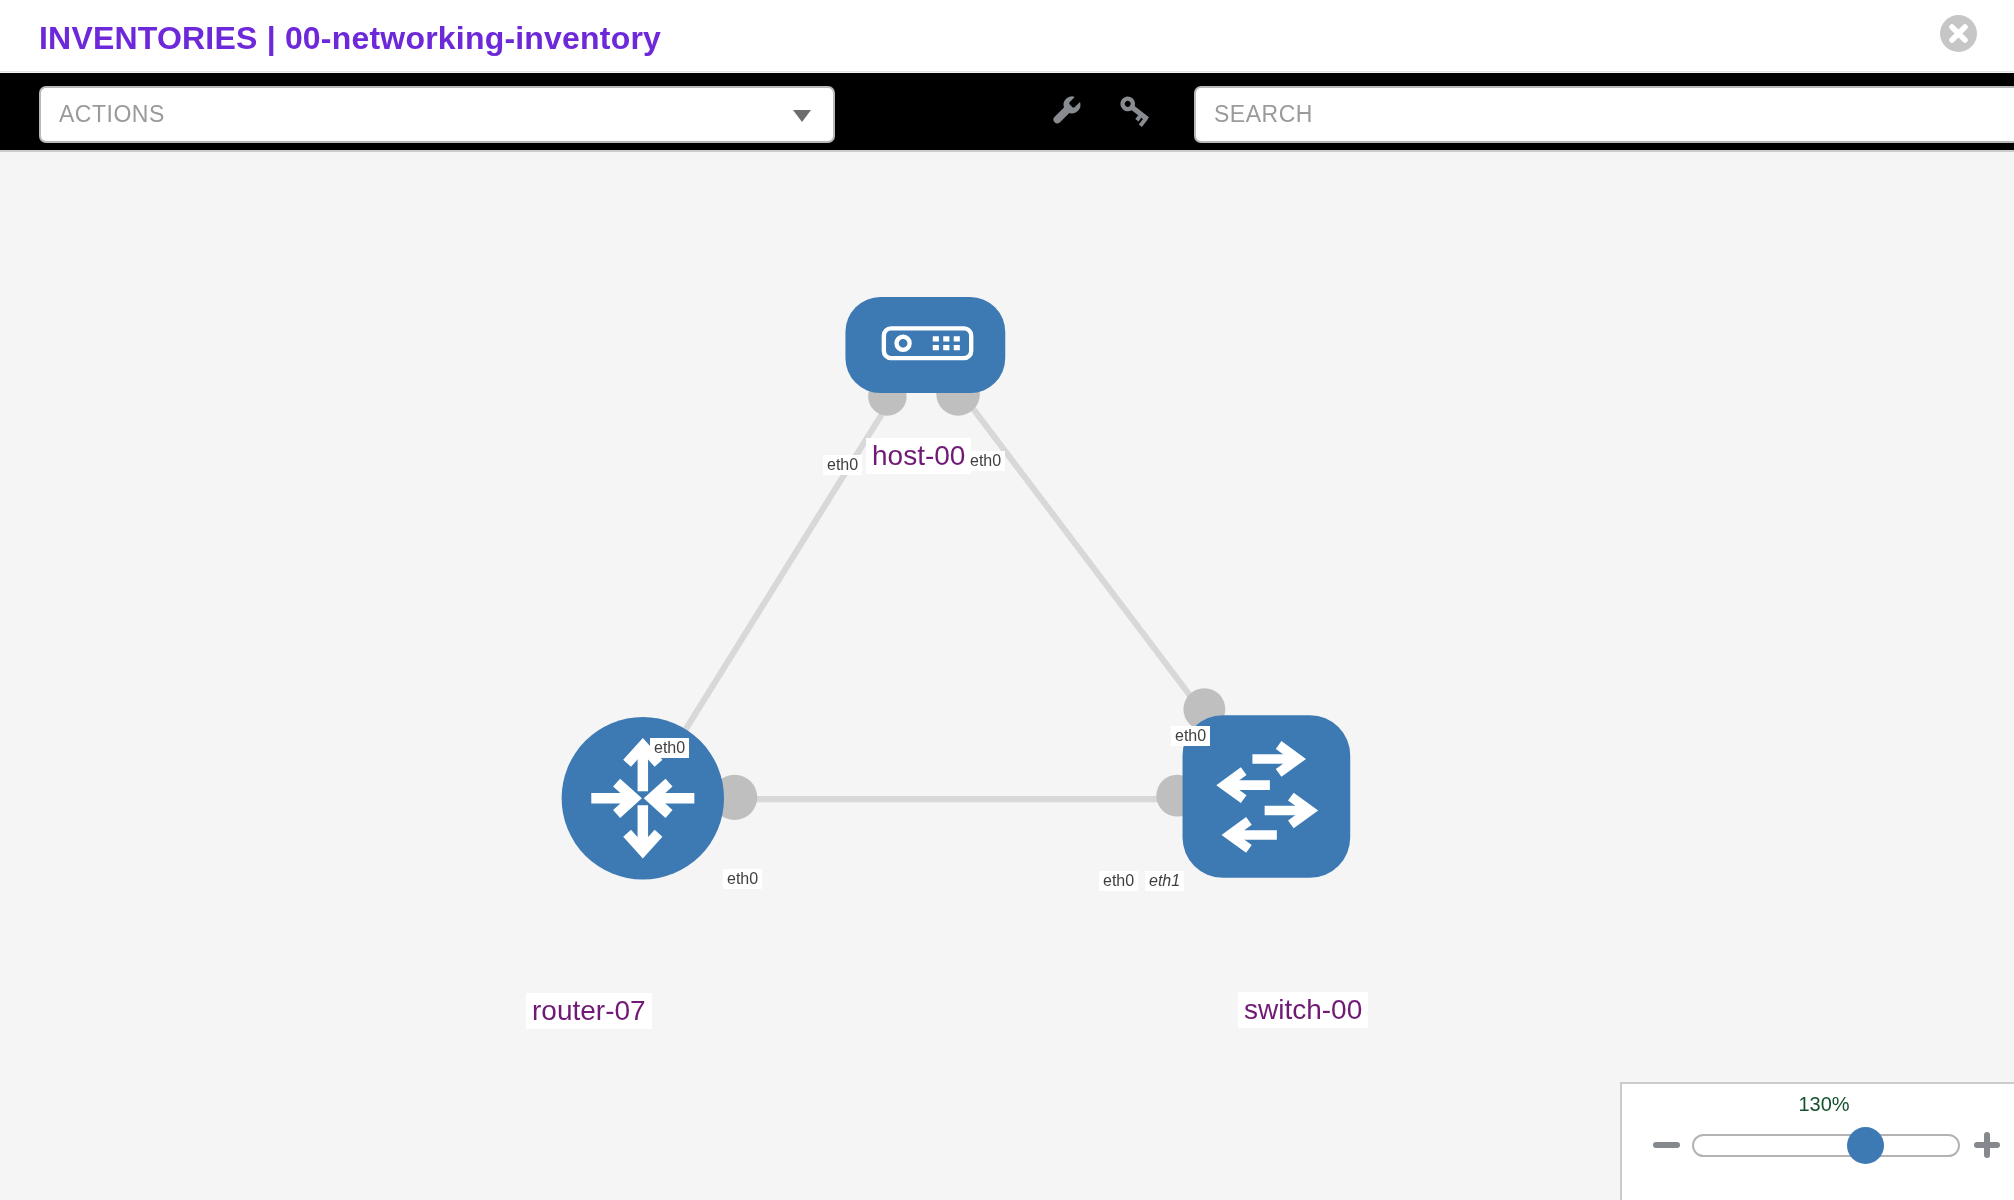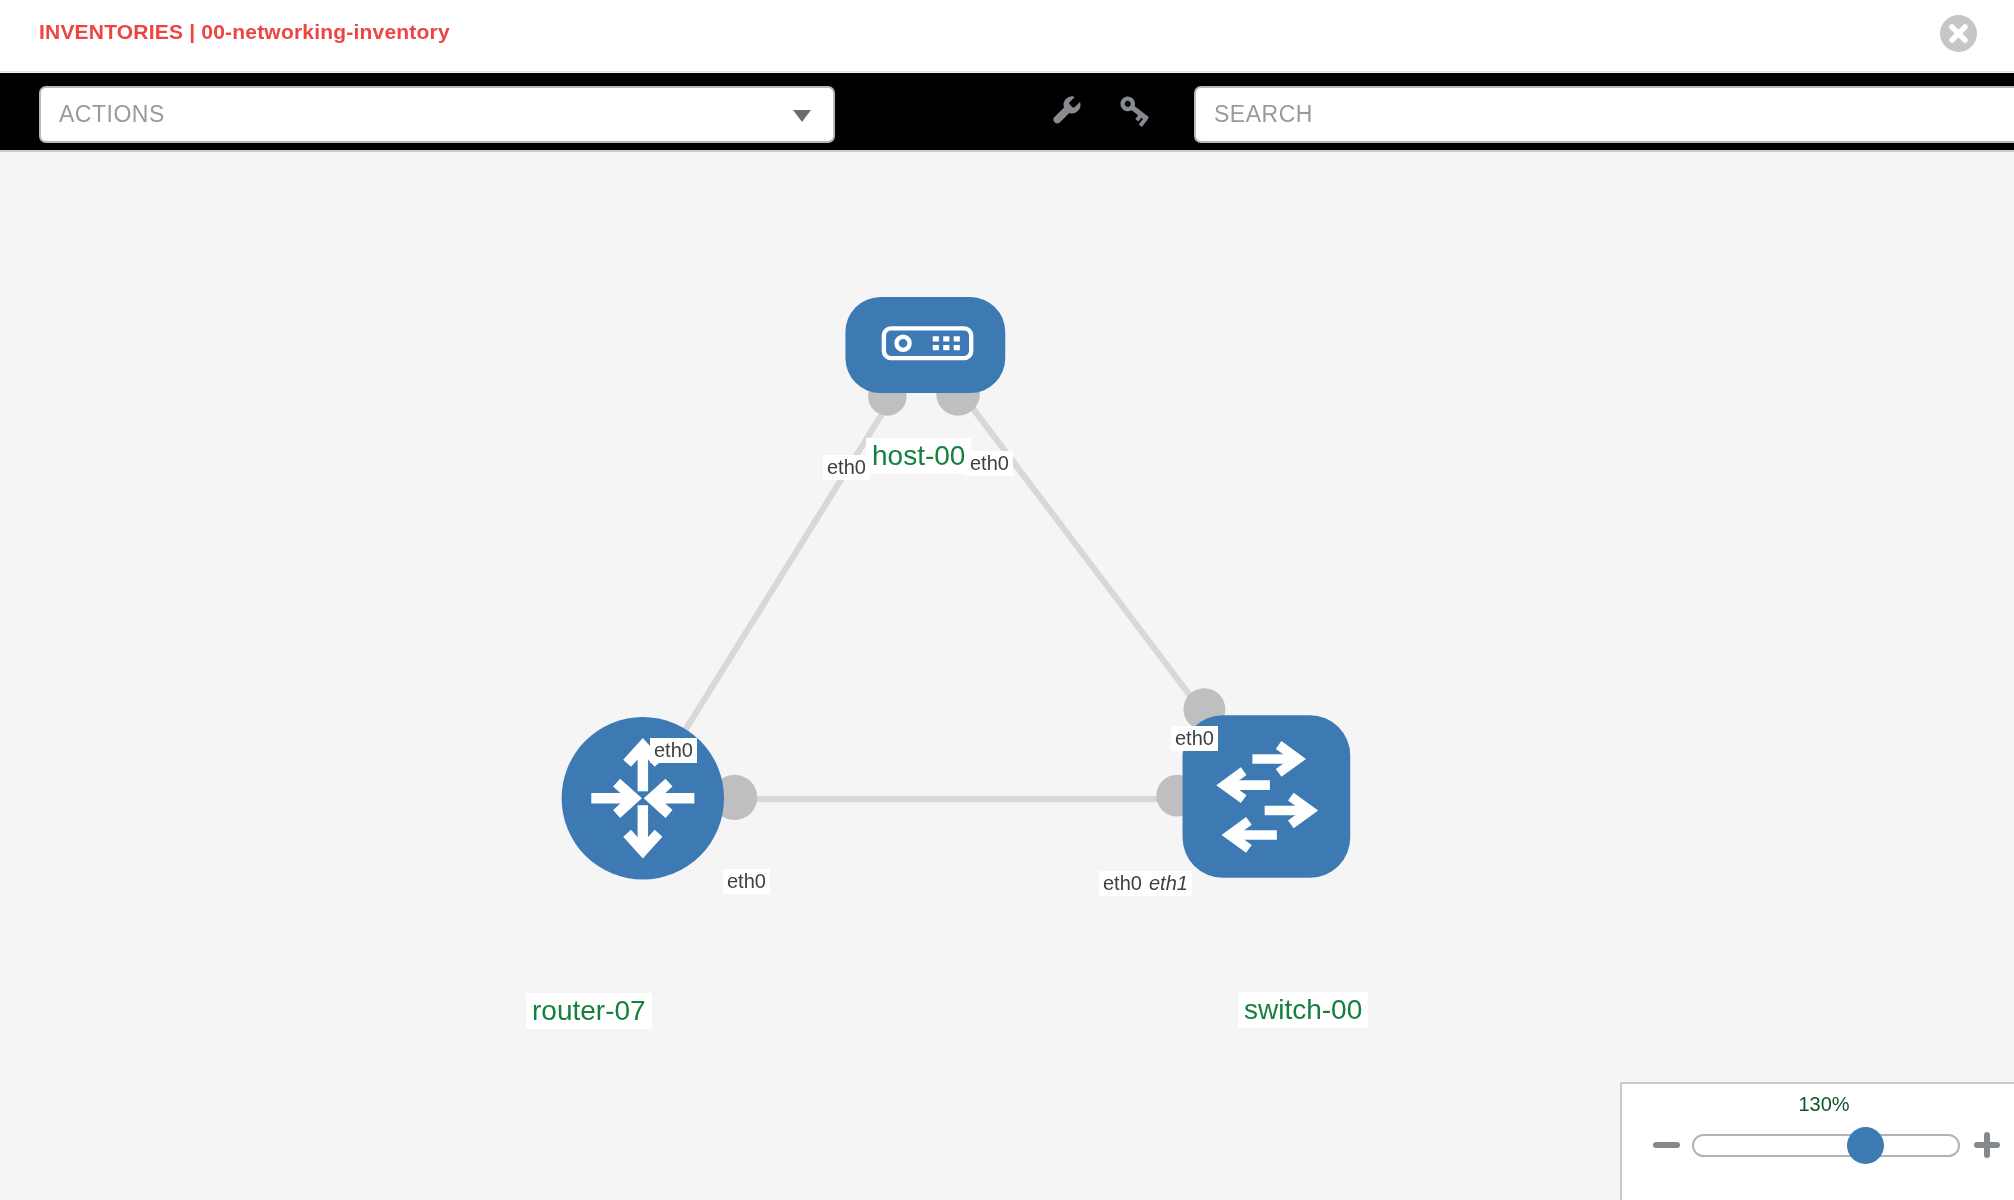--- a/index.html
+++ b/index.html
@@ -11,21 +11,21 @@
   }
   .app { position:relative; width:2014px; height:1200px; overflow:hidden; background:#f5f5f5; }
 
   
   .header {
     position:absolute; top:0; left:0; width:2014px; height:72px;
     background:#ffffff; border-bottom:1px solid #e2e2e2;
   }
   .page-title {
     position:absolute; left:39px; top:20px;
-    font-size:21px; font-weight:700; color:#ef4444; letter-spacing:0.2px;
+    font-size:32px; font-weight:700; color:#6d28d9; letter-spacing:0.2px;
   }
   .close-btn {
     position:absolute; left:1940px; top:15px; width:37px; height:37px;
     border-radius:50%; background:#c6c6c6; cursor:pointer;
     display:flex; align-items:center; justify-content:center;
   }
   .close-btn svg { display:block; }
 
   
   .toolbar {
@@ -56,22 +56,22 @@
   .canvas {
     position:absolute; top:152px; left:0; width:2014px; height:1048px;
     background:#f5f5f5;
   }
   .canvas svg.topo { position:absolute; left:0; top:0; }
 
   .chip {
     position:absolute; background:#ffffff; color:#3f3f3f;
     white-space:nowrap; line-height:1.15;
   }
-  .chip.iface { font-size:20px; padding:1px 4px; }
-  .chip.nodename { font-size:28px; padding:2px 6px; color:#15803d; }
+  .chip.iface { font-size:16px; padding:1px 4px; }
+  .chip.nodename { font-size:28px; padding:2px 6px; color:#701a75; }
 
   
   .zoom-panel {
     position:absolute; left:1620px; top:930px; width:400px; height:124px;
     background:#ffffff; border:2px solid #cbcbcb;
   }
   .zoom-level {
     position:absolute; left:142px; top:9px; width:120px; text-align:center;
     font-size:20px; color:#14532d;
   }

